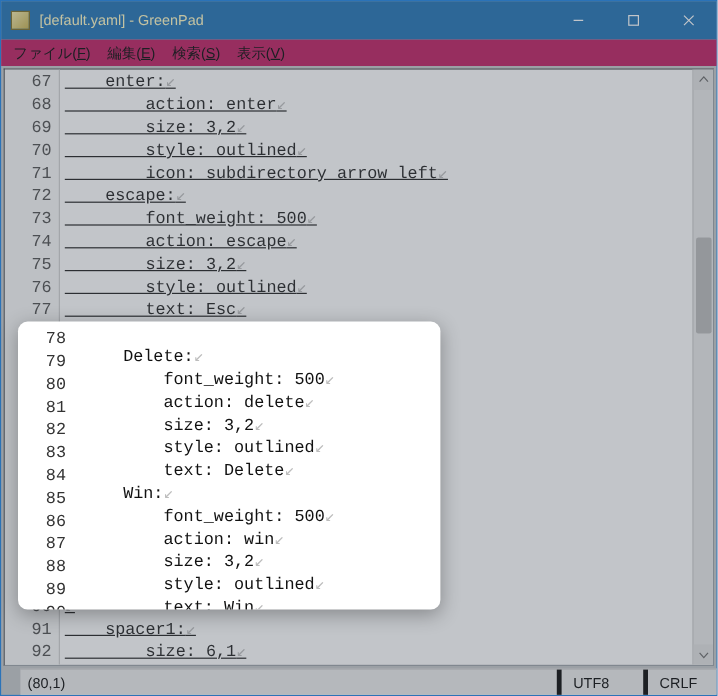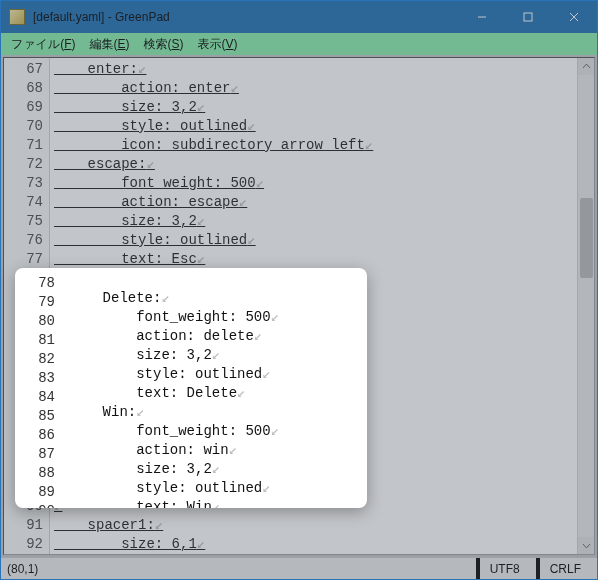--- a/index.html
+++ b/index.html
@@ -14,35 +14,35 @@
   .dim-overlay {
     position: absolute; inset: 0;
     background: rgba(80,90,100,0.35);
     pointer-events: none;
     z-index: 50;
   }
   .titlebar {
     height: 32px;
     background: #1b6fb3;
     display: flex; align-items: center;
-    color: #000000;
+    color: #fef9c3;
     font-size: 12px;
     padding-left: 8px;
     flex: none;
   }
   .titlebar .app-icon { width: 16px; height: 16px; margin-right: 8px;
     background: linear-gradient(135deg,#f4e9a8,#c6b04a);
     border: 1px solid #7a6a20; }
   .titlebar .title { flex: 1; }
   .titlebar .btns { display: flex; height: 100%; }
   .titlebar .btn { width: 46px; display:flex; align-items:center; justify-content:center; }
   .titlebar .btn svg { stroke:#fff; stroke-width:1; fill:none; }
   .menubar {
     height: 22px;
-    background: #86efac;
+    background: #be185d;
     display: flex; align-items: center;
     font-size: 12px;
     padding: 0 4px;
     gap: 2px;
     flex: none;
   }
   .menubar .menu-item { padding: 2px 6px; }
   .menubar .menu-item .ul { text-decoration: underline; }
   .editor-wrap {
     flex: 1;
@@ -88,21 +88,22 @@
   .scrollbar .thumb{ position:absolute; left:2px; width:13px; top:140px; height:80px;
     background:#b9b9b9; border-radius:2px;}
   .statusbar {
     height: 22px;
     background: #ececec;
     border-top: 1px solid #c8c8c8;
     display: flex; align-items: center;
     font-size: 12px;
     padding: 0 6px;
     flex: none;
-    gap: 6px;
+    gap: 18px;
+    margin-left: 16px;
   }
   .statusbar .spacer { flex:1; }
   .statusbar .cell { border-left:4px solid #000000; padding:0 10px; height:100%; display:flex; align-items:center;}
   .highlight-box {
     position: absolute;
     left: 14px;
     top: 267px;
     width: 352px;
     height: 240px;
     background: #ffffff;

